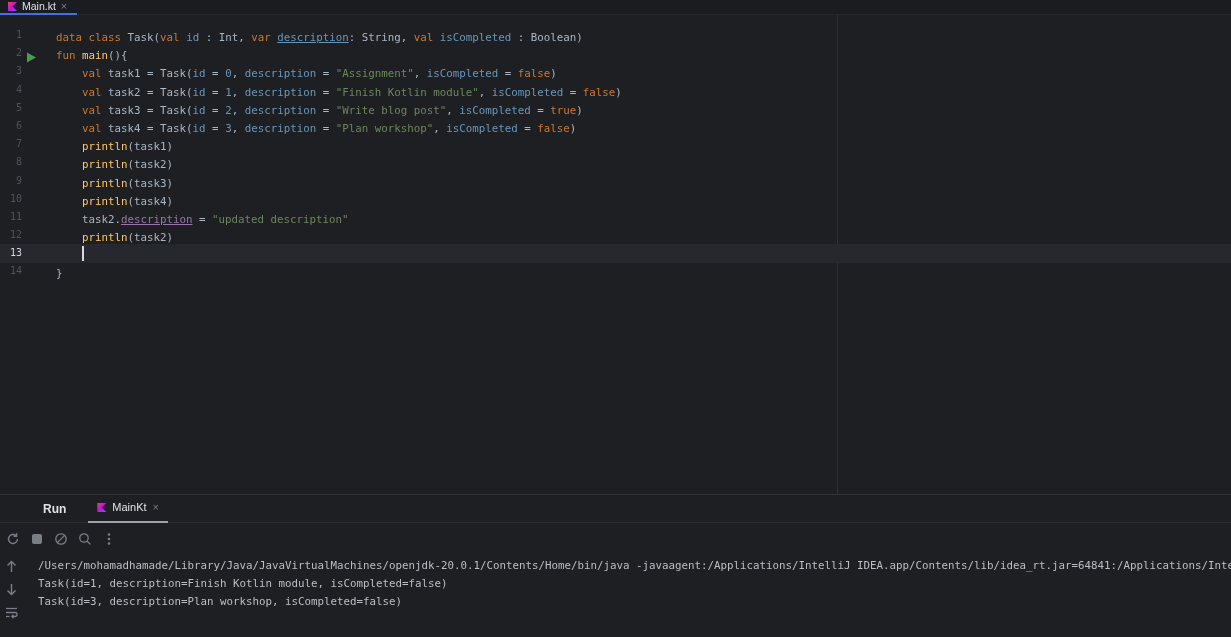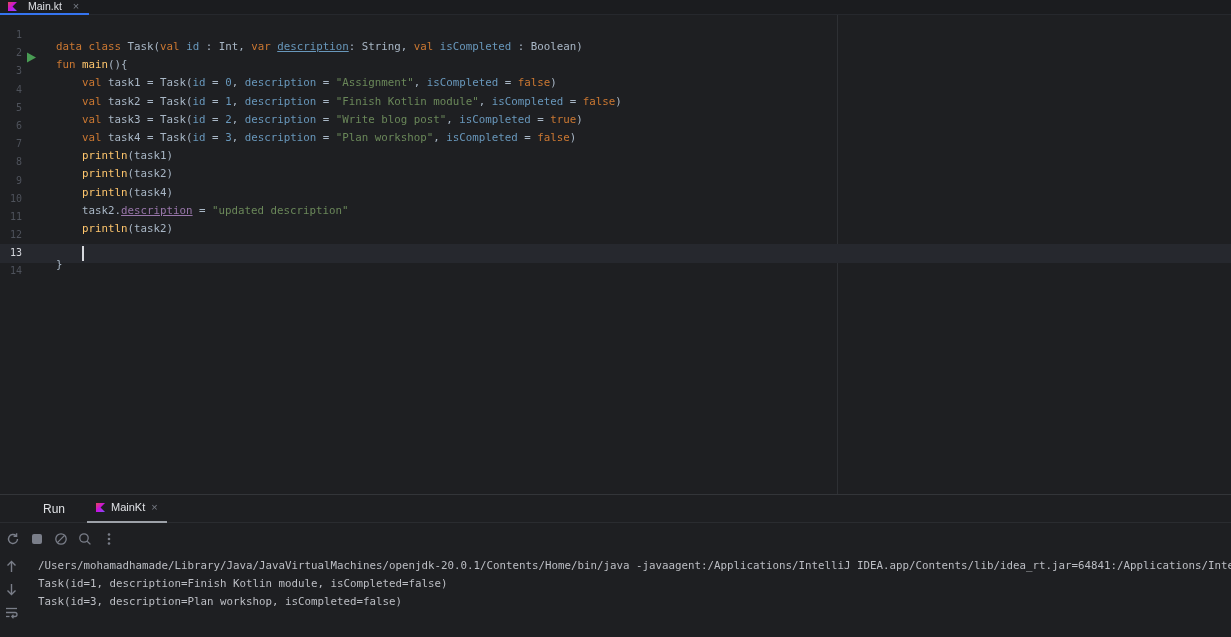--- a/index.html
+++ b/index.html
@@ -1,56 +1,56 @@
 <!DOCTYPE html>
 <html><head>
 <meta charset="utf-8">
 <style>
   * { margin:0; padding:0; box-sizing:border-box; }
   html,body { width:1231px; height:637px; overflow:hidden; }
   body { background:#1e1f22; font-family:"Liberation Sans", sans-serif; position:relative; }
 
   
   .tabbar { position:absolute; top:0; left:0; right:0; height:15px; background:#1b1c1f; border-bottom:1px solid #26282d; }
-  .editor-tab { position:absolute; left:0; top:0; height:15px; display:flex; align-items:center; gap:11px;
+  .editor-tab { position:absolute; left:0; top:0; height:15px; display:flex; align-items:center; gap:5px;
                 padding:0 10px 0 8px; border-bottom:2px solid #3574f0; cursor:pointer; }
   .tab-title { color:#dfe1e5; font-size:10.5px; line-height:1; }
   .close-x { color:#787d87; font-size:11px; line-height:1; cursor:pointer; }
   .k-icon { width:9px; height:9px; flex:0 0 9px;
             background:linear-gradient(135deg,#e44857 0%,#c711e1 50%,#7f52ff 100%);
             clip-path:polygon(0 0,100% 0,50% 50%,100% 100%,0 100%); }
 
   
   .editor { position:absolute; top:15px; left:0; width:1231px; height:479px; background:#1e1f22;
             font-family:"DejaVu Sans Mono", monospace; }
   .margin-guide { position:absolute; left:837px; top:0; width:1px; height:100%; background:#2e3034; }
   .current-line { position:absolute; left:0; top:229.4px; width:100%; height:18.2px; background:#26282e; }
   .gutter-nums { position:absolute; left:0; top:11px; width:22px; text-align:right; }
   .gutter-num { height:18.2px; line-height:18.2px; font-size:10px; color:#4e525b; }
   .gutter-num.current { color:#d5d7dd; }
   .run-gutter-icon { position:absolute; left:26px; top:33px; width:11px; height:11px; cursor:pointer; }
-  .code-lines { position:absolute; left:56px; top:23px; right:0; }
+  .code-lines { position:absolute; left:56px; top:14px; right:0; }
   .code-line { height:18.2px; line-height:18.2px; font-size:10.8px; white-space:pre; color:#a9b7c6; }
   .caret { position:absolute; left:82px; top:231px; width:1.5px; height:15px; background:#d6d8dd; }
 
   .tok-t    { color:#a9b7c6; }
   .tok-kw   { color:#cc7832; }
   .tok-fn   { color:#ffc66d; }
   .tok-call { color:#ffc66d; }
   .tok-str  { color:#6a8759; }
   .tok-num  { color:#6897bb; }
   .tok-np   { color:#6897bb; }
   .tok-npu  { color:#6897bb; text-decoration:underline; }
   .tok-fieldu { color:#9876aa; text-decoration:underline; }
 
   
   .run-panel { position:absolute; top:494px; left:0; width:1231px; height:143px; background:#1e1f22;
                border-top:1px solid #333539; }
   .run-header { height:28px; display:flex; align-items:center; border-bottom:1px solid #2a2c30; }
-  .run-label { margin-left:6px; font-weight:normal; font-size:12px; color:#dfe1e5;padding-left:37px; }
+  .run-label { margin-left:6px; font-weight:bold; font-size:12px; color:#dfe1e5;padding-left:37px; }
   .run-tab { margin-left:22px; height:28px; display:flex; align-items:center; gap:6px; padding:4px 9px;
              border-bottom:2px solid #9da1a8; cursor:pointer; }
   .run-tab .tab-title { font-size:11px; }
   .run-toolbar { height:32px; display:flex; align-items:center; gap:9px; padding-left:5px; }
   .tb-icon { width:15px; height:15px; display:flex; align-items:center; justify-content:center; cursor:pointer; }
   .console-rail { position:absolute; left:4px; top:64px; display:flex; flex-direction:column; gap:8px; }
   .rail-icon { width:15px; height:15px; cursor:pointer; }
   .console-output { position:absolute; left:38px; top:62px; right:0; bottom:0; overflow:hidden; }
   .console-line { height:18.2px; line-height:18.2px; font-family:"DejaVu Sans Mono", monospace;
                   font-size:10.8px; color:#bcbec4; white-space:pre; }
@@ -92,20 +92,21 @@
   </div>
   <div class="code-lines">
       <div class="code-line"><span class="tok-kw">data</span><span class="tok-t"> </span><span class="tok-kw">class</span><span class="tok-t"> </span><span class="tok-t">Task</span><span class="tok-t">(</span><span class="tok-kw">val</span><span class="tok-t"> </span><span class="tok-np">id</span><span class="tok-t"> : </span><span class="tok-t">Int</span><span class="tok-t">, </span><span class="tok-kw">var</span><span class="tok-t"> </span><span class="tok-npu">description</span><span class="tok-t">: </span><span class="tok-t">String</span><span class="tok-t">, </span><span class="tok-kw">val</span><span class="tok-t"> </span><span class="tok-np">isCompleted</span><span class="tok-t"> : </span><span class="tok-t">Boolean</span><span class="tok-t">)</span></div>
       <div class="code-line"><span class="tok-kw">fun</span><span class="tok-t"> </span><span class="tok-fn">main</span><span class="tok-t">(){</span></div>
       <div class="code-line"><span class="tok-t">    </span><span class="tok-kw">val</span><span class="tok-t"> </span><span class="tok-t">task1</span><span class="tok-t"> = </span><span class="tok-t">Task(</span><span class="tok-np">id</span><span class="tok-t"> = </span><span class="tok-num">0</span><span class="tok-t">, </span><span class="tok-np">description</span><span class="tok-t"> = </span><span class="tok-str">"Assignment"</span><span class="tok-t">, </span><span class="tok-np">isCompleted</span><span class="tok-t"> = </span><span class="tok-kw">false</span><span class="tok-t">)</span></div>
       <div class="code-line"><span class="tok-t">    </span><span class="tok-kw">val</span><span class="tok-t"> </span><span class="tok-t">task2</span><span class="tok-t"> = </span><span class="tok-t">Task(</span><span class="tok-np">id</span><span class="tok-t"> = </span><span class="tok-num">1</span><span class="tok-t">, </span><span class="tok-np">description</span><span class="tok-t"> = </span><span class="tok-str">"Finish Kotlin module"</span><span class="tok-t">, </span><span class="tok-np">isCompleted</span><span class="tok-t"> = </span><span class="tok-kw">false</span><span class="tok-t">)</span></div>
       <div class="code-line"><span class="tok-t">    </span><span class="tok-kw">val</span><span class="tok-t"> </span><span class="tok-t">task3</span><span class="tok-t"> = </span><span class="tok-t">Task(</span><span class="tok-np">id</span><span class="tok-t"> = </span><span class="tok-num">2</span><span class="tok-t">, </span><span class="tok-np">description</span><span class="tok-t"> = </span><span class="tok-str">"Write blog post"</span><span class="tok-t">, </span><span class="tok-np">isCompleted</span><span class="tok-t"> = </span><span class="tok-kw">true</span><span class="tok-t">)</span></div>
       <div class="code-line"><span class="tok-t">    </span><span class="tok-kw">val</span><span class="tok-t"> </span><span class="tok-t">task4</span><span class="tok-t"> = </span><span class="tok-t">Task(</span><span class="tok-np">id</span><span class="tok-t"> = </span><span class="tok-num">3</span><span class="tok-t">, </span><span class="tok-np">description</span><span class="tok-t"> = </span><span class="tok-str">"Plan workshop"</span><span class="tok-t">, </span><span class="tok-np">isCompleted</span><span class="tok-t"> = </span><span class="tok-kw">false</span><span class="tok-t">)</span></div>
       <div class="code-line"><span class="tok-t">    </span><span class="tok-call">println</span><span class="tok-t">(task1)</span></div>
       <div class="code-line"><span class="tok-t">    </span><span class="tok-call">println</span><span class="tok-t">(task2)</span></div>
+      <div class="code-line"><span class="tok-t">    </span><span class="tok-call">println</span><span class="tok-t">(task3)</span></div>
       <div class="code-line"><span class="tok-t">    </span><span class="tok-call">println</span><span class="tok-t">(task4)</span></div>
       <div class="code-line"><span class="tok-t">    </span><span class="tok-t">task2</span><span class="tok-t">.</span><span class="tok-fieldu">description</span><span class="tok-t"> = </span><span class="tok-str">"updated description"</span></div>
       <div class="code-line"><span class="tok-t">    </span><span class="tok-call">println</span><span class="tok-t">(task2)</span></div>
       <div class="code-line"></div>
       <div class="code-line"><span class="tok-t">}</span></div>
     </div>
   <div class="caret"></div>
 </div>
 
 <div class="run-panel">

